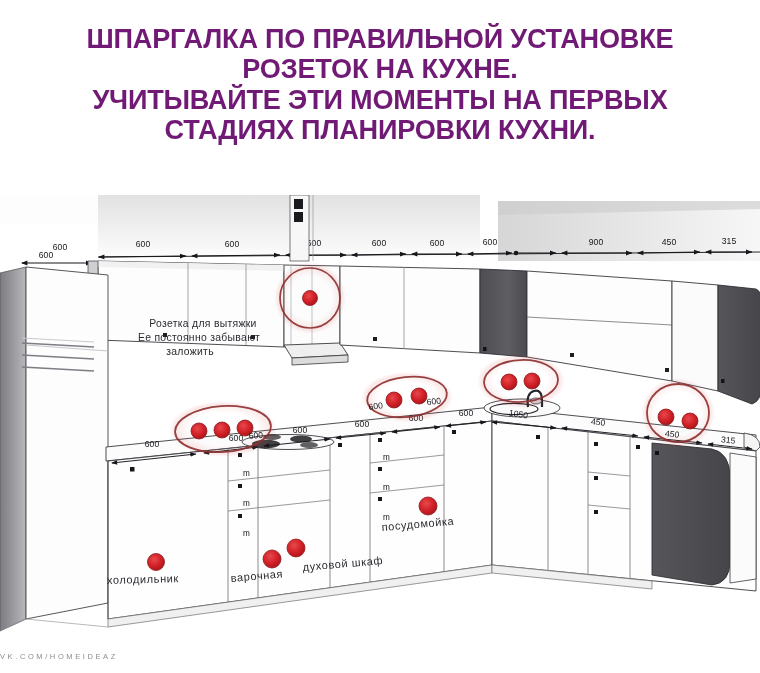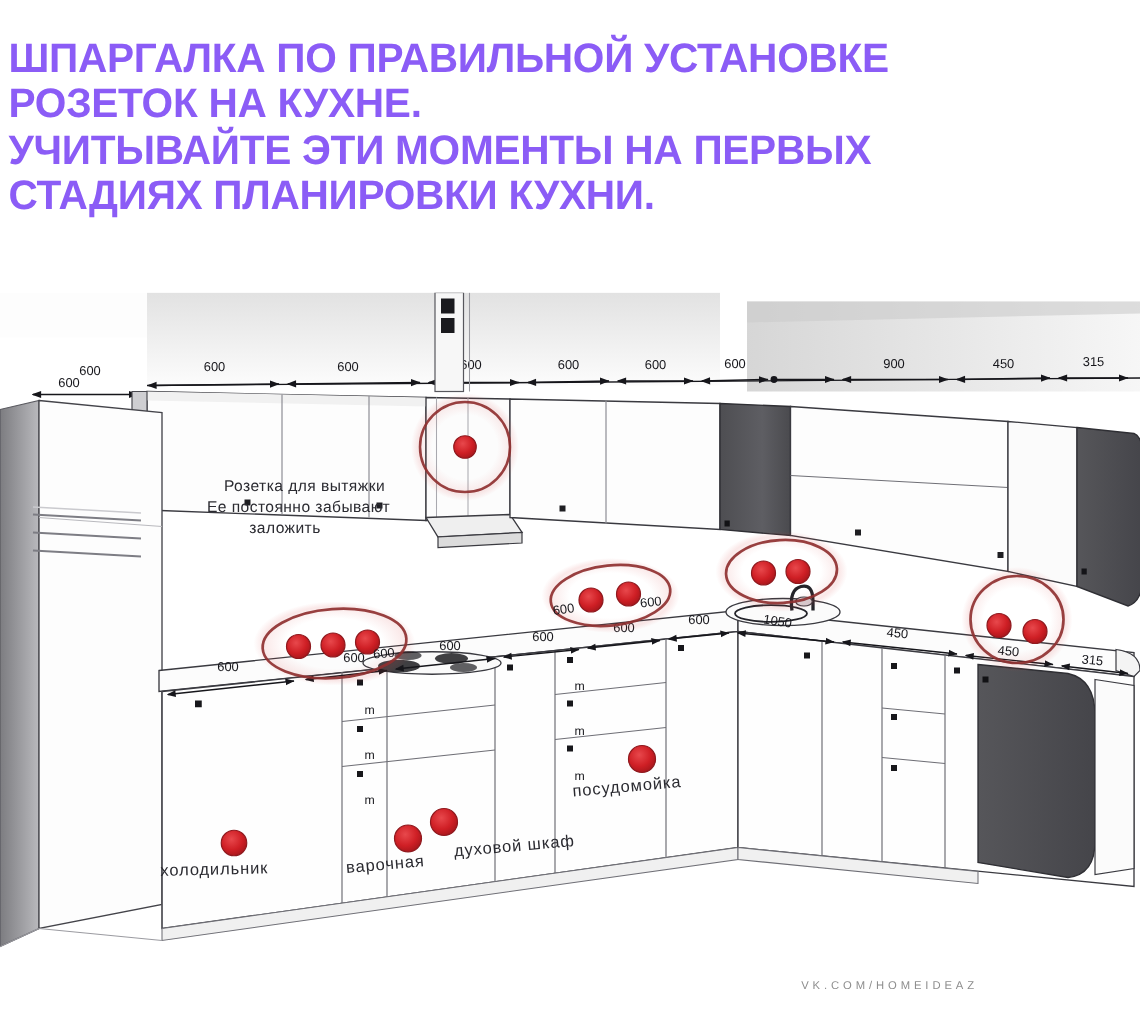--- a/index.html
+++ b/index.html
@@ -9,22 +9,22 @@
     background:#ffffff;
     font-family:"Liberation Sans","DejaVu Sans",sans-serif;
     overflow:hidden;
     position:relative;
   }
   #page{position:relative;width:760px;height:673px;background:#fff;overflow:hidden;}
 
   
   .title-block{
     position:absolute;left:0;top:24px;width:760px;
-    text-align:left;
-    color:#8b5cf6;
+    text-align:center;
+    color:#701a75;
     font-weight:bold;
     line-height:1.10;
     letter-spacing:-0.2px;
   }
   .title-line{
     display:block;
     font-size:27.5px;
     font-weight:bold;
     white-space:nowrap;
     transform:scaleX(0.985);
@@ -38,21 +38,21 @@
   #drawing{
     position:absolute;left:0;top:195px;width:760px;height:452px;
     background:#ffffff;
     overflow:hidden;
   }
   #drawing svg{display:block;}
 
   
   .footer{
     position:absolute;left:0;top:652px;width:652px;
-    text-align:right;
+    text-align:left;
     font-size:7.5px;
     letter-spacing:2.6px;
     color:#8d8d8d;
     font-family:"Liberation Sans","DejaVu Sans",sans-serif;
     font-weight:normal;
   }
 
   
   .dimtext{font-family:"Liberation Sans","DejaVu Sans",sans-serif;font-size:8.6px;fill:#17171c;}
   .dimtext-sm{font-family:"Liberation Sans","DejaVu Sans",sans-serif;font-size:8.2px;fill:#17171c;}

